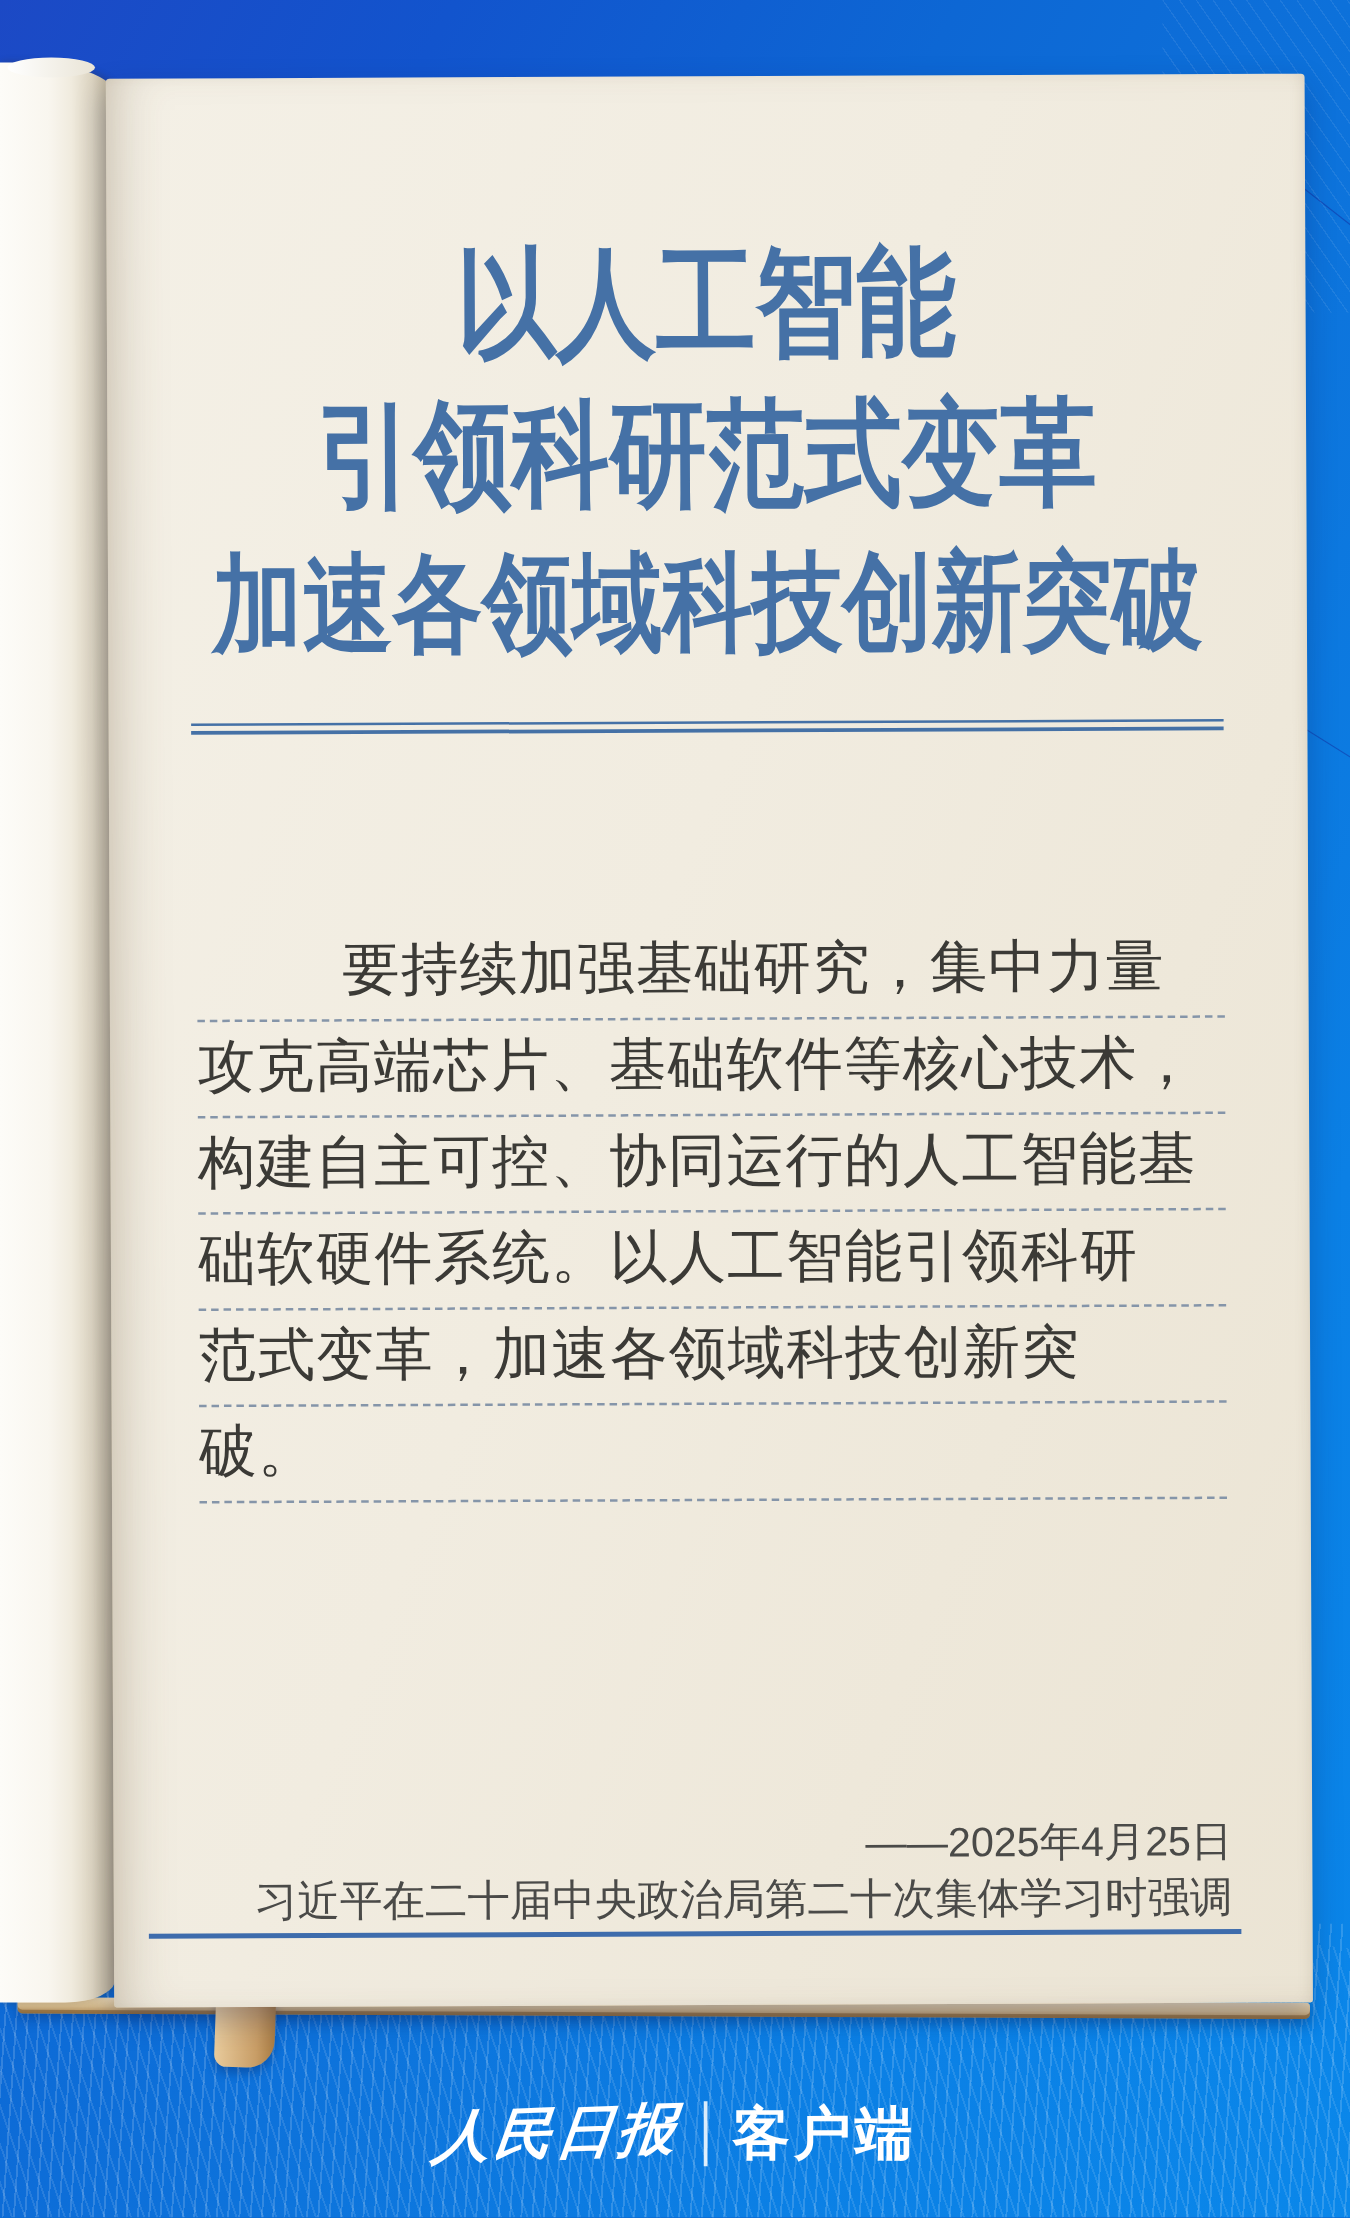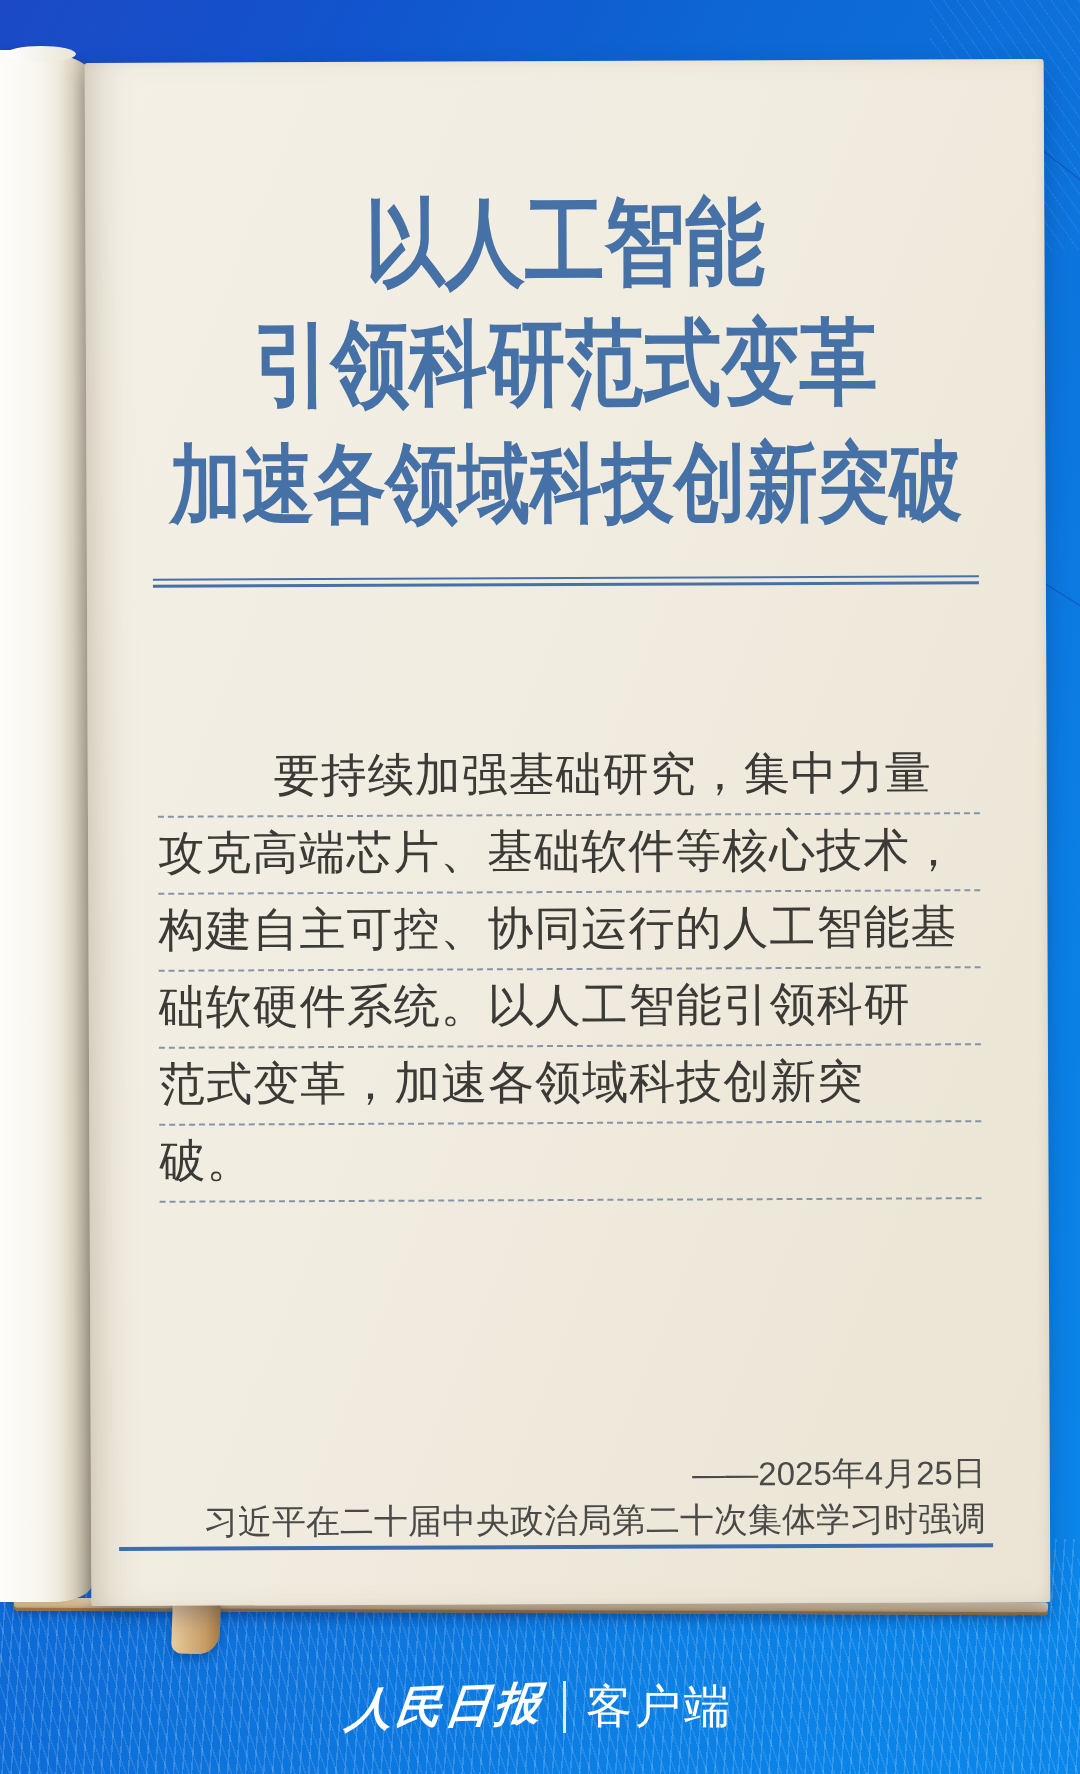--- a/index.html
+++ b/index.html
@@ -60,21 +60,21 @@
   .attr-date{font-size:33px;line-height:44px;font-weight:500;}
   .attr-source{font-size:34px;line-height:46px;font-weight:500;}
   .blue-rule{position:absolute;left:28px;top:1484px;width:874px;height:4px;background:#3e6cac;}
 
   
   .footer{position:absolute;left:0;right:0;top:1662px;height:90px;
     display:flex;align-items:center;justify-content:center;gap:20px;color:#ffffff;}
   .brand-script{font-family:"DejaVu Serif", serif;font-style:italic;font-weight:700;
     font-size:46px;transform:skewX(-8deg) rotate(-2deg);letter-spacing:3px;}
   .logo-divider{width:3px;height:52px;background:rgba(255,255,255,.85);}
-  .brand-suffix{font-weight:400;font-size:46px;letter-spacing:3px;}
+  .brand-suffix{font-weight:700;font-size:46px;letter-spacing:3px;}
 </style>
 </head>
 <body>
 
 <div class="canvas">
 
   <div class="mesh-bottom">
     <div class="mesh-layer1"></div>
     <div class="mesh-layer2"></div>
   </div>

